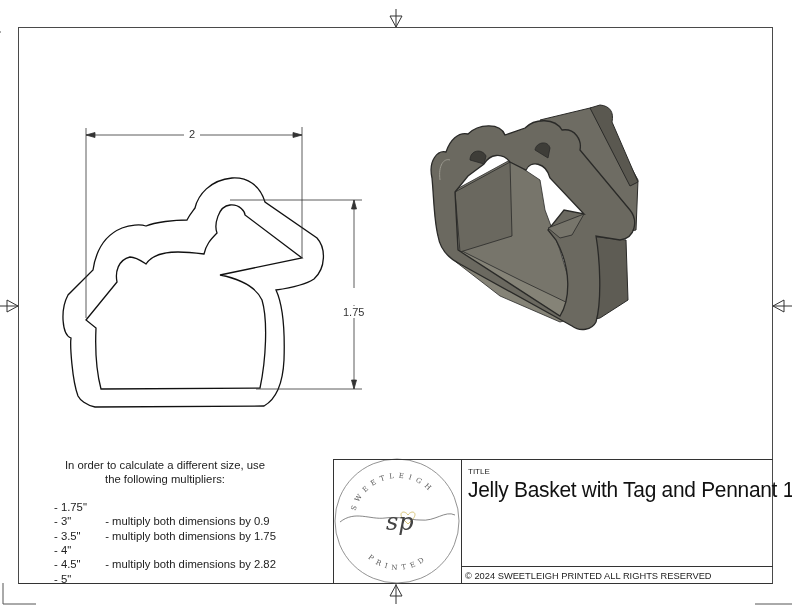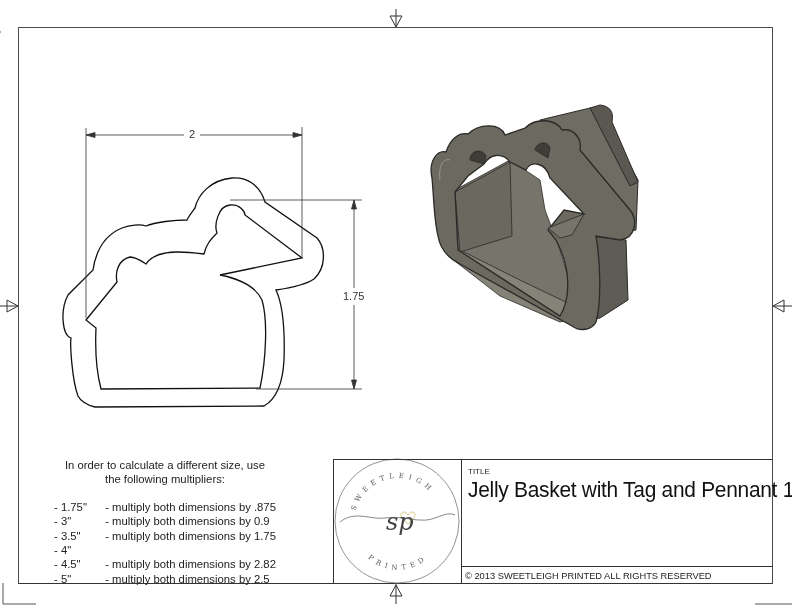--- a/index.html
+++ b/index.html
@@ -143,33 +143,33 @@
     </g>
 
     <g>
       <circle cx="397" cy="521" r="62" fill="#fff" stroke="#777" stroke-width="0.8"></circle>
       <path d="M 340 522 C 355 510, 370 520, 385 518 C 400 516, 410 520, 420 520 C 435 522, 445 510, 455 515" fill="none" stroke="#555" stroke-width="0.7"></path>
       <path d="M 408 515 C 404 509, 397 513, 404 520 L 408 524 L 412 520 C 419 513, 412 509, 408 515 Z" fill="none" stroke="#d8c57a" stroke-width="1"></path>
     </g>
   </svg>
 
   <div class="dim-label" style="left:187px; top:128px;">2</div>
-  <div class="dim-label" style="left:341px; top:290px;">1.75</div>
+  <div class="dim-label" style="left:341px; top:306px;">1.75</div>
 
   <div class="notes">
     <div class="intro">
       <div>In order to calculate a different size, use</div>
       <div>the following multipliers:</div>
     </div>
-    <div class="row"><span class="size">- 1.75"</span><span> - multiply both dimensions by .875</span></div>
+    <div class="row"><span class="size">- 1.75"</span></div>
     <div class="row"><span class="size">- 3"</span><span> - multiply both dimensions by 0.9</span></div>
     <div class="row"><span class="size">- 3.5"</span><span> - multiply both dimensions by 1.75</span></div>
     <div class="row"><span class="size">- 4"</span></div>
     <div class="row"><span class="size">- 4.5"</span><span> - multiply both dimensions by 2.82</span></div>
-    <div class="row"><span class="size">- 5"</span><span> - multiply both dimensions by 2.5</span></div>
+    <div class="row"><span class="size">- 5"</span></div>
   </div>
 
   <div class="title-block">
     <div class="logo-cell">
       <svg width="127" height="124" viewBox="0 0 127 124">
         <defs>
           <path id="topArc" d="M 20 62 A 44 44 0 0 1 108 62"></path>
           <path id="botArc" d="M 26 88 A 44 44 0 0 0 102 88"></path>
         </defs>
         <text font-family="'DejaVu Serif', serif" font-size="7" fill="#555" letter-spacing="4.5">
@@ -179,17 +179,17 @@
           <textPath href="#botArc" startOffset="14%">PRINTED</textPath>
         </text>
         <text x="52" y="70" font-family="'DejaVu Serif', serif" font-style="italic" font-size="24" fill="#444">sp</text>
       </svg>
     </div>
     <div class="title-cell">
       <div class="title-label">TITLE</div>
       <div class="title-text">Jelly Basket with Tag and Pennant 1</div>
     </div>
     <div class="copyright-cell">
-      <div class="copyright-text">© 2013  SWEETLEIGH PRINTED  ALL RIGHTS RESERVED</div>
+      <div class="copyright-text">© 2024  SWEETLEIGH PRINTED  ALL RIGHTS RESERVED</div>
     </div>
   </div>
 
 </div>
 
 </body></html>

